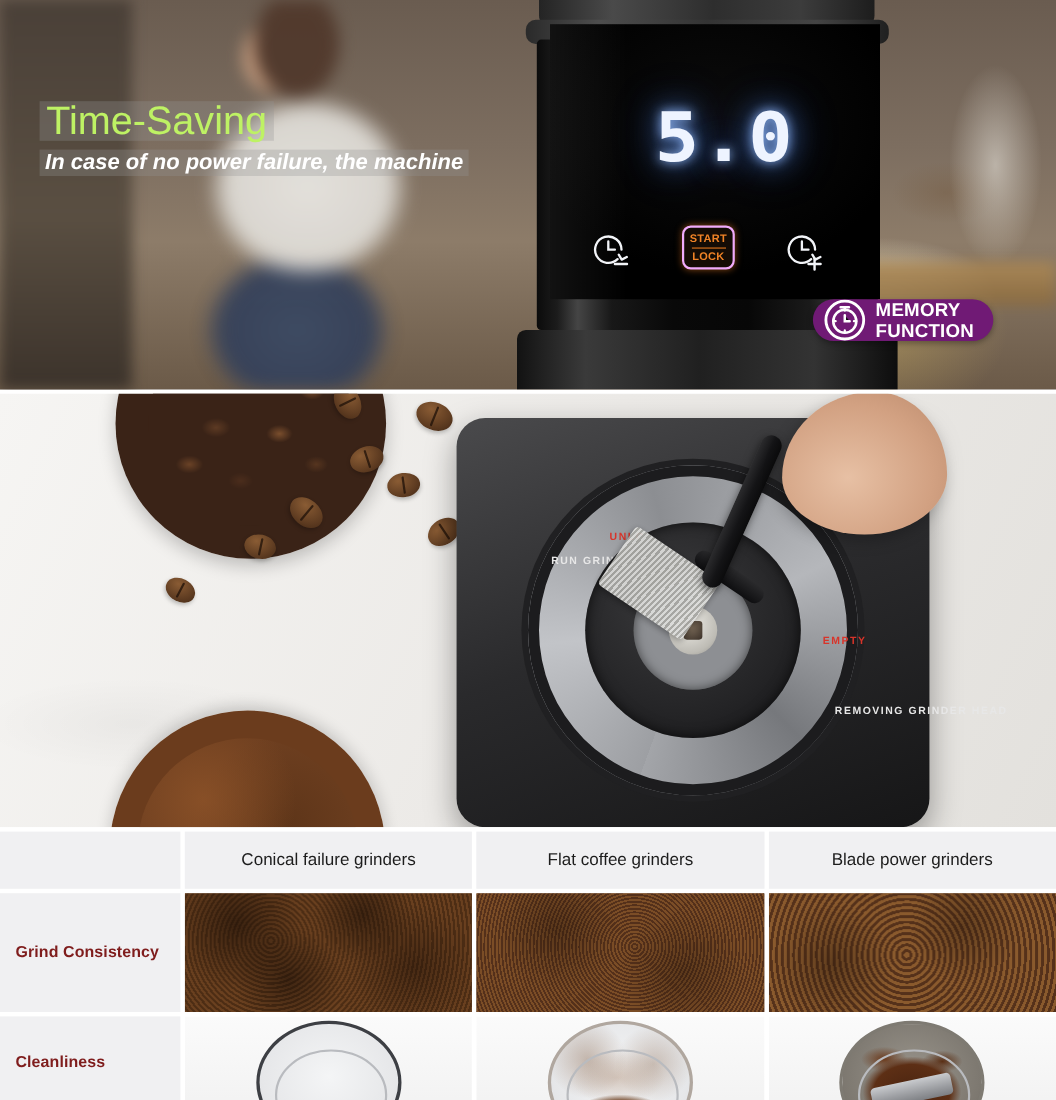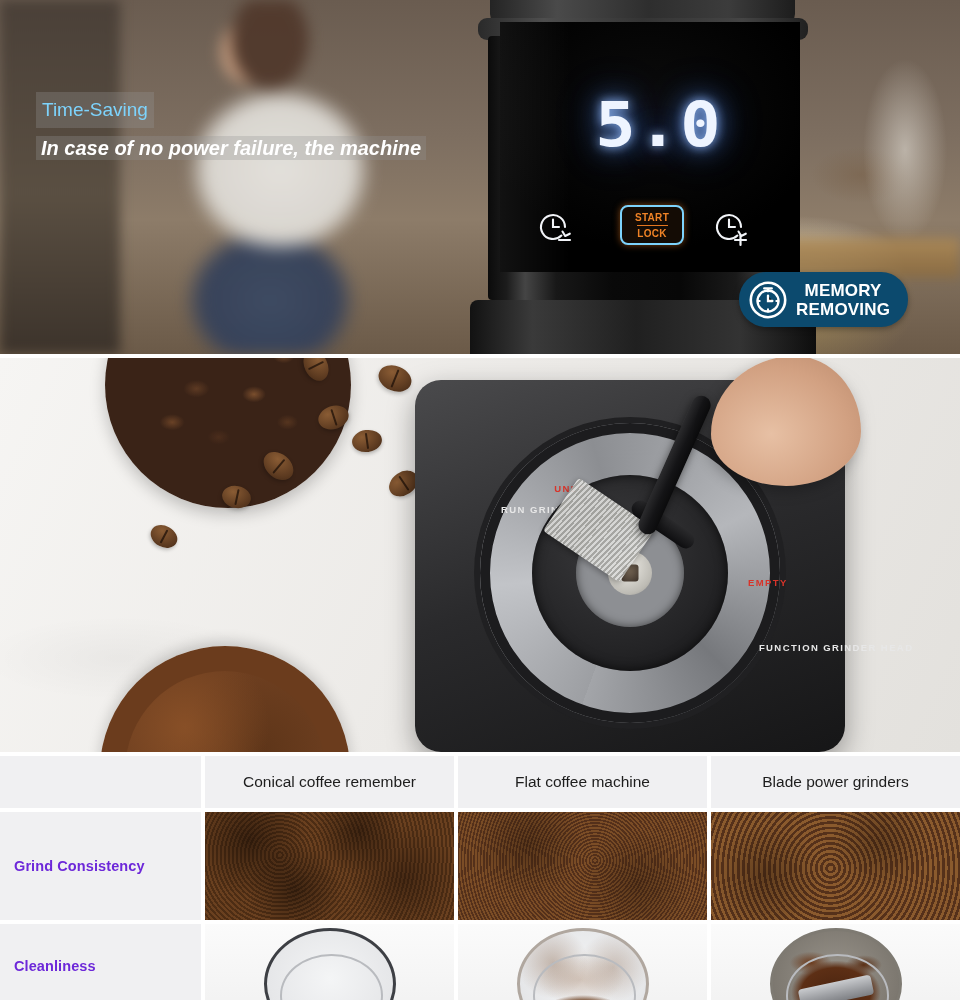--- a/index.html
+++ b/index.html
@@ -99,44 +99,44 @@
     text-shadow: 0 0 10px rgba(150,190,255,.95), 0 0 26px rgba(90,150,255,.7), 0 0 44px rgba(60,120,255,.45);
     transform: scaleX(1.08);
   }
 
   
   .ctrl-row { position: absolute; left: 500px; top: 200px; width: 300px; height: 56px; }
   .ctrl-minus { position: absolute; left: 32px; top: 4px; }
   .ctrl-plus  { position: absolute; left: 208px; top: 4px; }
   .startstop {
     position: absolute; left: 120px; top: 5px;
-    width: 64px; height: 40px;
-    border: 2px solid #7dd3fc;
+    width: 48px; height: 40px;
+    border: 2px solid #f0abfc;
     border-radius: 8px;
     background: #140c05;
     display: flex; flex-direction: column;
     align-items: center; justify-content: center;
     box-shadow: 0 0 7px rgba(226,118,31,.55);
   }
   .startstop span {
     color: #f08326;
     font-size: 10px;
     font-weight: 700;
     line-height: 13px;
     letter-spacing: .3px;
     font-family: "Liberation Sans", sans-serif;
   }
   .startstop .divider { width: 31px; height: 1px; background: #e2761f; margin: 1px 0; }
 
   
   .time-text { position: absolute; left: 36px; top: 92px; width: 450px; }
   .time-title {
     display: inline-block;
-    font-size: 19px;
-    color: #7dd3fc;
+    font-size: 36px;
+    color: #bef264;
     line-height: 36px;
     padding: 0 6px;
     background: rgba(150,150,150,.30);
     font-weight: 400;
   }
   .time-body {
     margin-top: 4px;
     font-size: 20px;
     font-weight: 700;
     color: #fff;
@@ -146,26 +146,25 @@
     background: rgba(150,150,150,.30);
     padding: 1px 5px;
     box-decoration-break: clone;
     font-style: italic;
     -webkit-box-decoration-break: clone;
   }
 
   
   .badge-memory {
     position: absolute; left: 739px; top: 272px;
-    height: 55px; padding: 0 18px 0 10px;
-    background: #0c4a6e;
+    height: 38px; padding: 0 18px 0 10px;
+    background: #701a75;
     border-radius: 27px;
     display: flex; align-items: center; gap: 9px;
     box-shadow: 0 2px 6px rgba(0,0,0,.35);
-    text-align: center;
   }
   .badge-text { color: #fff; font-size: 17px; font-weight: 700; line-height: 19px; letter-spacing: .2px; }
 
   
   .strip-gap { width: 960px; height: 4px; background: #ffffff; }
 
   
   .panel-clean {
     position: relative; width: 960px; height: 394px;
     overflow: hidden;
@@ -288,25 +287,25 @@
     position: absolute; left: 296px; top: -24px; width: 150px; height: 130px;
     background: radial-gradient(ellipse at 40% 60%, #e7c0a4, #d2a182 60%, #bb8a6c);
     border-radius: 56% 44% 50% 50% / 60% 58% 42% 40%;
     box-shadow: -4px 6px 14px rgba(0,0,0,.25);
   }
 
   
   .panel-table { position: relative; width: 960px; background: #ffffff; padding-top: 4px; }
   .cmp-row { display: flex; gap: 4px; margin-bottom: 4px; }
   .cell-label {
-    width: 201px; flex: none;
+    width: 164px; flex: none;
     background: #f0f0f2;
     display: flex; align-items: center;
     padding-left: 14px;
-    font-size: 14.5px; font-weight: 700; color: #6d28d9;
+    font-size: 14.5px; font-weight: 700; color: #7f1d1d;
     letter-spacing: .1px;
   }
   .cell-head {
     flex: 1; background: #f0f0f2;
     display: flex; align-items: center; justify-content: center;
     font-size: 15.5px; color: #1d1d1d; font-weight: 400;
   }
   .row-head .cell-label, .row-head .cell-head { height: 52px; }
   .row-grind .cell-label, .row-grind .cell-media { height: 108px; }
   .row-clean .cell-label, .row-clean .cell-media { height: 84px; }
@@ -441,21 +440,21 @@
     <div class="badge-memory">
       <svg width="38" height="38" viewBox="0 0 38 38">
         <circle cx="19" cy="19" r="17.2" fill="none" stroke="#fff" stroke-width="2.6"></circle>
         <circle cx="19" cy="20" r="10.5" fill="none" stroke="#fff" stroke-width="2.3"></circle>
         <path d="M15.2 7.4h7.6M19 7.4v2.9" stroke="#fff" stroke-width="2.3" stroke-linecap="round"></path>
         <path d="M19 14.6V20h4.4" stroke="#fff" stroke-width="2.3" stroke-linecap="round"></path>
         <path d="M8.6 20h2.1M27.3 20h2.1M19 28.3v2.1" stroke="#fff" stroke-width="2" stroke-linecap="round"></path>
       </svg>
       <div class="badge-text">
         <div>MEMORY</div>
-        <div>REMOVING</div>
+        <div>FUNCTION</div>
       </div>
     </div>
   </section>
 
   <div class="strip-gap"></div>
 
   <section class="panel-clean">
     <div class="marble"></div>
 
     <div class="bowl-beans"></div>
@@ -466,21 +465,21 @@
     <div class="bean" style="left:300px;top:-4px;width:32px;height:23px;transform:rotate(64deg);"></div>
     <div class="bean" style="left:222px;top:128px;width:29px;height:22px;transform:rotate(12deg);"></div>
     <div class="bean" style="left:388px;top:114px;width:31px;height:23px;transform:rotate(-34deg);"></div>
     <div class="bean" style="left:150px;top:168px;width:28px;height:21px;transform:rotate(28deg);"></div>
 
     <div class="bowl-grounds"></div>
 
     <div class="grinder-top">
       <div class="head-ring-outer">
         <div class="ring-label" style="transform: rotate(-62deg) translate(0,-146px) rotate(62deg);">RUN GRINDER EMPTY BEFORE</div>
-        <div class="ring-label" style="transform: rotate(118deg) translate(0,-146px) rotate(-118deg);">FUNCTION GRINDER HEAD</div>
+        <div class="ring-label" style="transform: rotate(118deg) translate(0,-146px) rotate(-118deg);">REMOVING GRINDER HEAD</div>
         <div class="ring-label red" style="transform: rotate(-40deg) translate(0,-118px) rotate(40deg);">UNLOCK</div>
         <div class="ring-label red" style="transform: rotate(92deg) translate(0,-118px) rotate(-92deg);">EMPTY</div>
         <div class="head-ring-inner">
           <div class="burr">
             <div class="burr-hub">
               <div class="burr-nut"></div>
             </div>
           </div>
         </div>
       </div>
@@ -489,22 +488,22 @@
       <div class="brush-handle"></div>
       <div class="hand"></div>
     </div>
 
   </section>
 
   <section class="panel-table">
 
     <div class="cmp-row row-head">
       <div class="cell-label"></div>
-      <div class="cell-head">Conical coffee remember</div>
-      <div class="cell-head">Flat coffee machine</div>
+      <div class="cell-head">Conical failure grinders</div>
+      <div class="cell-head">Flat coffee grinders</div>
       <div class="cell-head">Blade power grinders</div>
     </div>
 
     <div class="cmp-row row-grind">
       <div class="cell-label">Grind Consistency</div>
       <div class="cell-media">
           <div class="grounds-fine"></div>
         </div>
       <div class="cell-media">
           <div class="grounds-med"></div>

